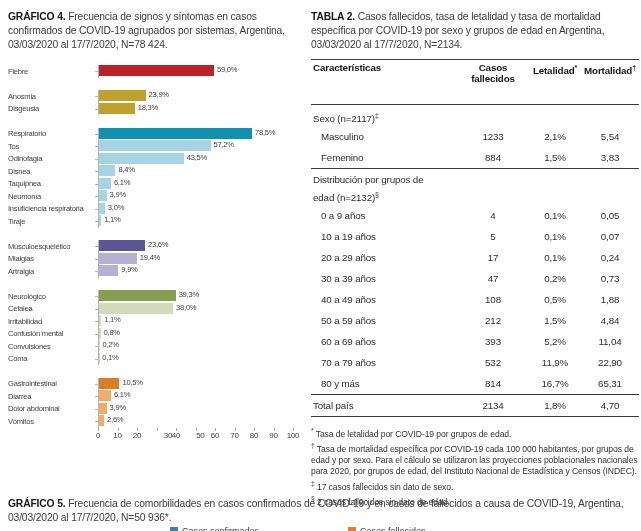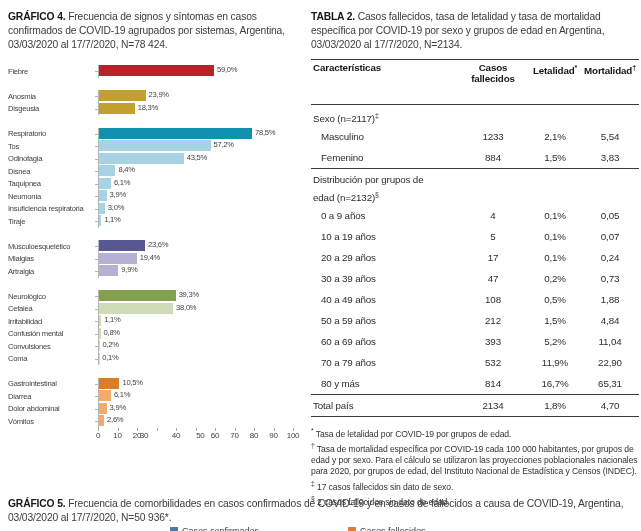--- a/index.html
+++ b/index.html
@@ -238,21 +238,21 @@
           </div>
         </div>
       <div class="axis" id="g4-axis">
           <div class="tick" style="left: 0px;"></div>
           <div class="tick-label" style="left: 0px;">0</div>
           <div class="tick" style="left: 19.5px;"></div>
           <div class="tick-label" style="left: 19.5px;">10</div>
           <div class="tick" style="left: 39px;"></div>
           <div class="tick-label" style="left: 39px;">20</div>
           <div class="tick" style="left: 58.5px;"></div>
-          <div class="tick-label" style="left: 46px;">30</div>
+          <div class="tick-label" style="left: 70px;">30</div>
           <div class="tick" style="left: 78px;"></div>
           <div class="tick-label" style="left: 78px;">40</div>
           <div class="tick" style="left: 97.5px;"></div>
           <div class="tick-label" style="left: 97.5px; text-align: right;">50</div>
           <div class="tick" style="left: 117px;"></div>
           <div class="tick-label" style="left: 117px;">60</div>
           <div class="tick" style="left: 136.5px;"></div>
           <div class="tick-label" style="left: 136.5px;">70</div>
           <div class="tick" style="left: 156px;"></div>
           <div class="tick-label" style="left: 156px;">80</div>

